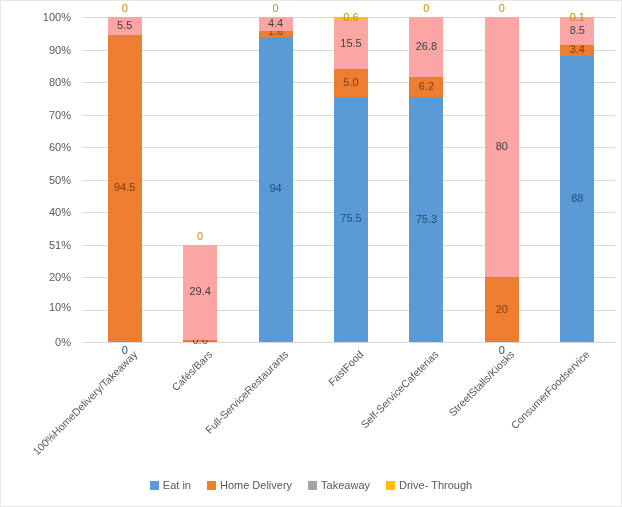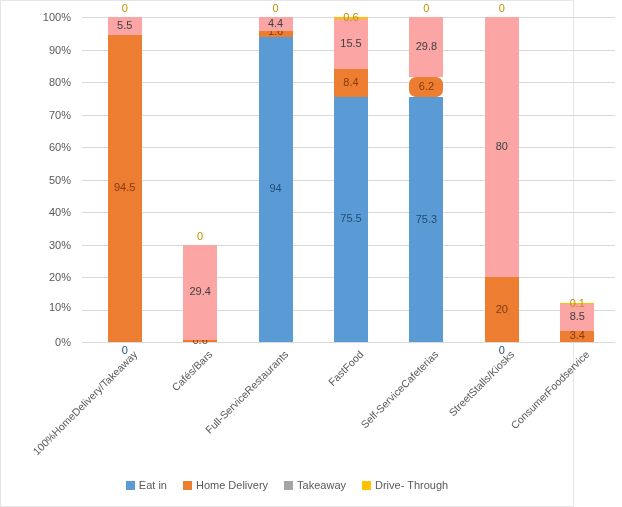--- a/index.html
+++ b/index.html
@@ -4,21 +4,21 @@
 <style>
   html,body{margin:0;padding:0;}
   body{
     width:622px;height:507px;
     background:#ffffff;
     font-family:"Liberation Sans", sans-serif;
     overflow:hidden;
     position:relative;
   }
   #chart-root{
-    position:absolute;left:0;top:0;width:574px;height:507px;
+    position:absolute;left:0;top:0;width:622px;height:507px;
     background:#ffffff;
     border:1px solid #e6e6e6;
     box-sizing:border-box;
   }
   
   #plot-area{
     position:absolute;
     left:86px;top:16px;
     width:528px;height:325px;
   }
@@ -134,21 +134,21 @@
       <div class="tick-mark" style="top: 130px;"></div>
       <div class="tick-label" style="top: 130px;">60%</div>
       <div class="gridline" style="top: 162.5px;"></div>
       <div class="tick-mark" style="top: 162.5px;"></div>
       <div class="tick-label" style="top: 162.5px;">50%</div>
       <div class="gridline" style="top: 195px;"></div>
       <div class="tick-mark" style="top: 195px;"></div>
       <div class="tick-label" style="top: 195px;">40%</div>
       <div class="gridline" style="top: 227.5px;"></div>
       <div class="tick-mark" style="top: 227.5px;"></div>
-      <div class="tick-label" style="top: 227.5px;">30%</div>
+      <div class="tick-label" style="top: 227.5px;">51%</div>
       <div class="gridline" style="top: 260px;"></div>
       <div class="tick-mark" style="top: 260px;"></div>
       <div class="tick-label" style="top: 260px;">20%</div>
       <div class="gridline" style="top: 292.5px;"></div>
       <div class="tick-mark" style="top: 292.5px;"></div>
       <div class="tick-label" style="top: 290px;">10%</div>
       <div class="gridline" style="top: 325px;"></div>
       <div class="tick-mark" style="top: 325px;"></div>
       <div class="tick-label" style="top: 325px;">0%</div>
       <div class="bar-group" style="left: 20.7143px;">
@@ -188,58 +188,61 @@
         </div>
         <div class="seg seg-drive" style="height: 0px;">
           <span class="seg-label lbl-color-drive lbl-out-top">0</span>
         </div>
       </div>
       <div class="bar-group" style="left: 247px;">
         <div class="seg seg-eatin" style="height: 245.375px;">
           <span class="seg-label lbl-color-eatin lbl-inside">75.5</span>
         </div>
         <div class="seg seg-home" style="height: 27.3px;">
-          <span class="seg-label lbl-color-home lbl-inside">8.4</span>
+          <span class="seg-label lbl-color-home lbl-inside">5.0</span>
         </div>
         <div class="seg seg-takeaway" style="height: 50.375px;">
           <span class="seg-label lbl-color-takeaway lbl-inside">15.5</span>
         </div>
         <div class="seg seg-drive" style="height: 1.95px;">
           <span class="seg-label lbl-color-drive lbl-out-top" style="top: -5px;">0.6</span>
         </div>
       </div>
       <div class="bar-group" style="left: 322.429px;">
         <div class="seg seg-eatin" style="height: 244.725px;">
           <span class="seg-label lbl-color-eatin lbl-inside">75.3</span>
         </div>
-        <div class="seg seg-home" style="height: 20.15px; border-radius: 7px;">
+        <div class="seg seg-home" style="height: 20.15px;">
           <span class="seg-label lbl-color-home lbl-inside">6.2</span>
         </div>
         <div class="seg seg-takeaway" style="height: 60.125px;">
-          <span class="seg-label lbl-color-takeaway lbl-inside">29.8</span>
+          <span class="seg-label lbl-color-takeaway lbl-inside">26.8</span>
         </div>
         <div class="seg seg-drive" style="height: 0px;">
           <span class="seg-label lbl-color-drive lbl-out-top">0</span>
         </div>
       </div>
       <div class="bar-group" style="left: 397.857px;">
         <div class="seg seg-eatin" style="height: 0px;">
           <span class="seg-label lbl-color-eatin lbl-out-bottom">0</span>
         </div>
         <div class="seg seg-home" style="height: 65px;">
           <span class="seg-label lbl-color-home lbl-inside">20</span>
         </div>
         <div class="seg seg-takeaway" style="height: 260px;">
           <span class="seg-label lbl-color-takeaway lbl-inside">80</span>
         </div>
         <div class="seg seg-drive" style="height: 0px;">
           <span class="seg-label lbl-color-drive lbl-out-top">0</span>
         </div>
       </div>
       <div class="bar-group" style="left: 473.286px;">
+        <div class="seg seg-eatin" style="height: 286px;">
+          <span class="seg-label lbl-color-eatin lbl-inside">88</span>
+        </div>
         <div class="seg seg-home" style="height: 11.05px;">
           <span class="seg-label lbl-color-home lbl-inside">3.4</span>
         </div>
         <div class="seg seg-takeaway" style="height: 27.625px;">
           <span class="seg-label lbl-color-takeaway lbl-inside">8.5</span>
         </div>
         <div class="seg seg-drive" style="height: 0.325px;">
           <span class="seg-label lbl-color-drive lbl-out-top" style="top: -5px;">0.1</span>
         </div>
       </div>

